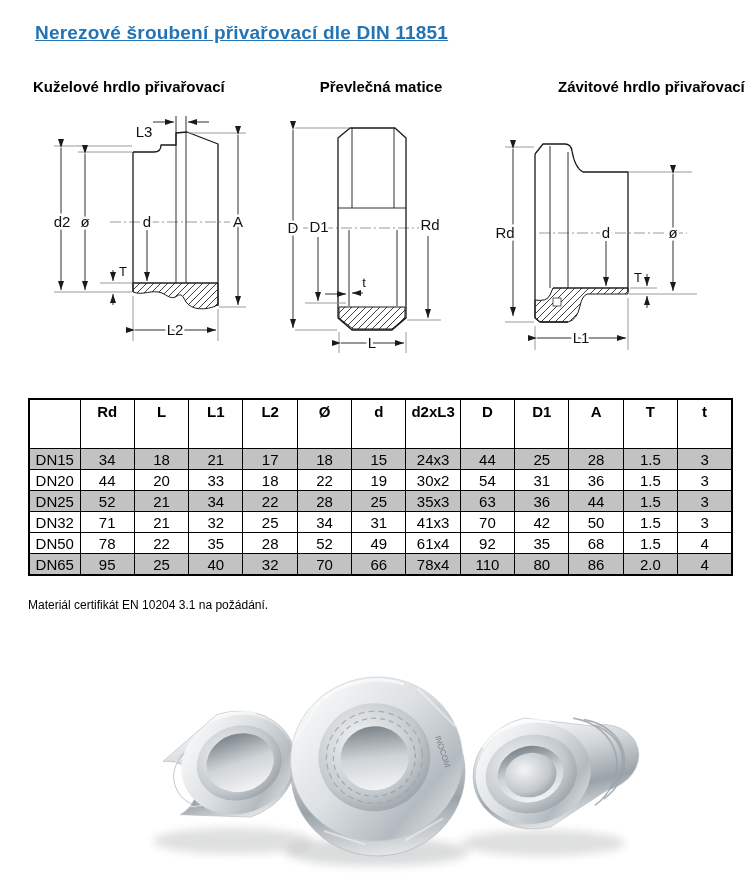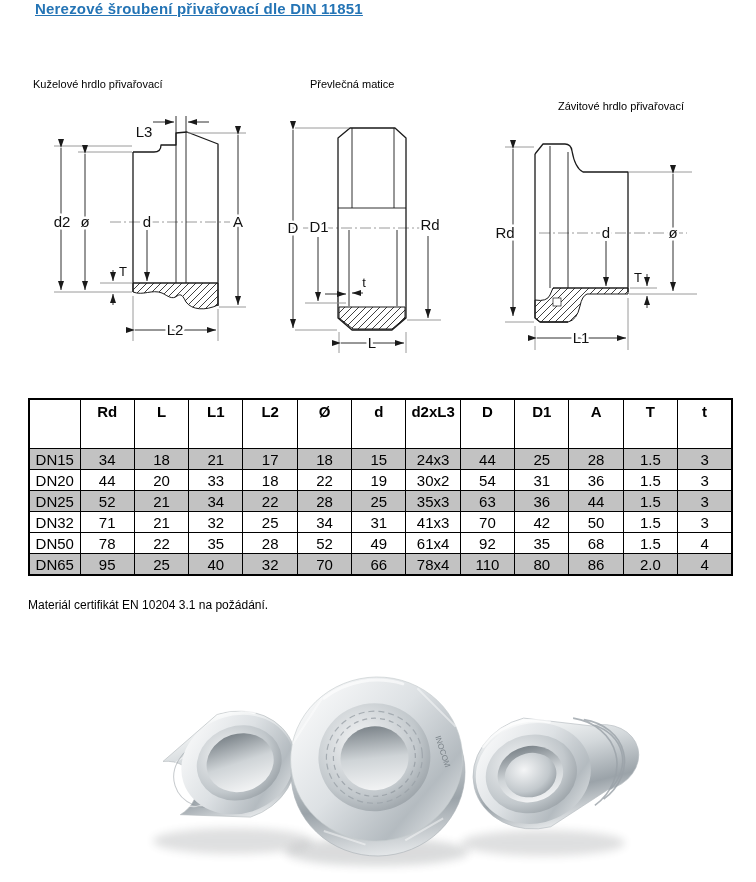--- a/index.html
+++ b/index.html
@@ -3,29 +3,29 @@
 <meta charset="utf-8">
 <style>
   html,body{margin:0;padding:0;}
   body{
     width:756px;height:882px;background:#ffffff;position:relative;
     font-family:"Liberation Sans",sans-serif;color:#000;overflow:hidden;
   }
   .abs{position:absolute;}
   
   .page-title{
-    left:35px;top:0;font-size:15px;font-weight:bold;
+    left:35px;top:22px;font-size:19px;font-weight:bold;
     color:var(--title-blue,#2474b5);text-decoration:underline;
     letter-spacing:.2px;cursor:pointer;
   }
   
-  .sec-label{top:78px;font-size:11px;font-weight:normal;text-align:left;white-space:nowrap;}
+  .sec-label{top:78px;font-size:15px;font-weight:bold;text-align:center;white-space:nowrap;}
   .sec-1{left:33px;width:190px;}
   .sec-2{left:310px;width:142px;}
-  .sec-3{left:558px;width:170px;margin-top:22px;}
+  .sec-3{left:558px;width:170px;}
   
   svg text{font-family:"Liberation Sans",sans-serif;}
   .lbl{font-size:15px;fill:#111;text-anchor:middle;paint-order:stroke;stroke:#fff;stroke-width:5px;stroke-linejoin:round;}
   .lbl-sm{font-size:13px;}
   .ol{fill:none;stroke:#1a1a1a;stroke-width:1.3;stroke-linejoin:round;}
   .thin{fill:none;stroke:#1a1a1a;stroke-width:0.9;}
   .dim{fill:none;stroke:#1a1a1a;stroke-width:0.9;}
   .ext{fill:none;stroke:#8f8f8f;stroke-width:0.9;}
   .cl{fill:none;stroke:#8f8f8f;stroke-width:0.9;stroke-dasharray:11 3 2 3;}
   

